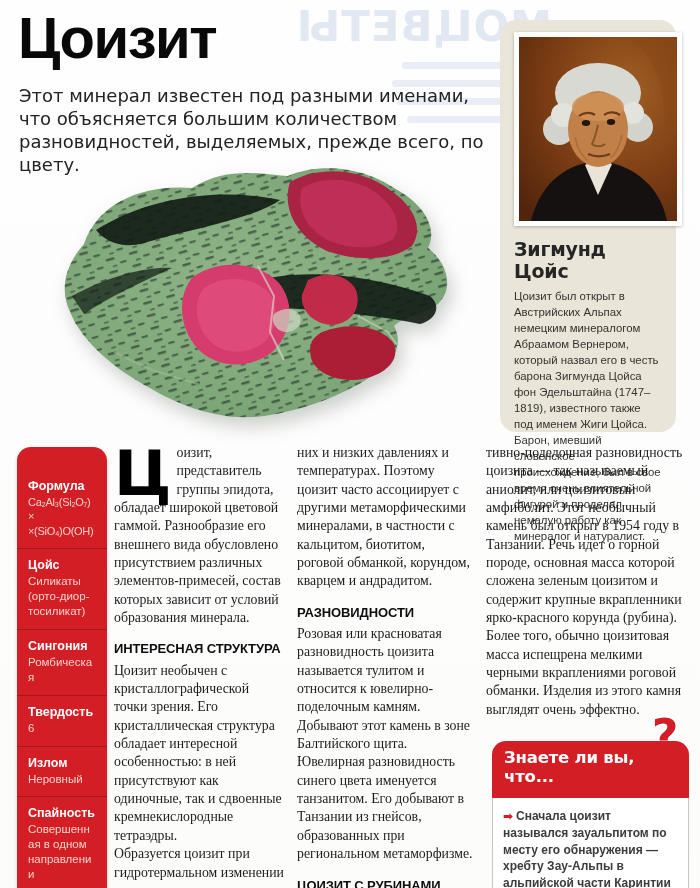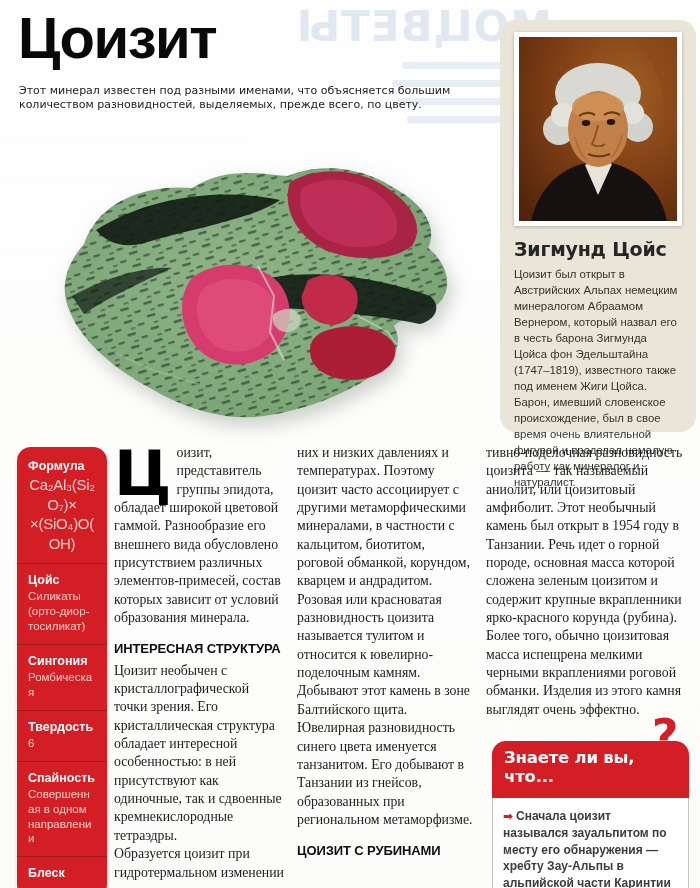--- a/index.html
+++ b/index.html
@@ -19,54 +19,54 @@
   .ghost-line { position:absolute; height:7px; border-radius:3px; background:#e4eaf4; opacity:.8; }
 
   
   .title {
     position:absolute; left:18px; top:4px;
     font-family:Liberation Sans, sans-serif; font-weight:bold;
     font-size:58px; letter-spacing:-1.5px; color:#090909;
   }
   .intro {
     position:absolute; left:19px; top:84px; width:466px;
-    font-size:11px; line-height:1.28; color:#222222; font-weight:normal;
+    font-size:18px; line-height:1.28; color:#222222; font-weight:normal;
   }
 
   
   .mineral { position:absolute; left:22px; top:146px; width:465px; height:296px; }
   .mineral svg { filter:drop-shadow(5px 9px 9px rgba(60,70,60,.25)); }
 
   
   .card {
-    position:absolute; left:500px; top:20px; width:196px; height:412px;
+    position:absolute; left:500px; top:20px; width:176px; height:412px;
     background:#e9e5d8; border-radius:16px; padding:12px 14px 10px 14px;
   }
   .frame { background:#ffffff; padding:5px; box-shadow:0 1px 3px rgba(0,0,0,.25); width:168px; }
   .frame svg { display:block; }
   .profile-name { font-size:19px; font-weight:bold; color:#262626; margin-top:12px; letter-spacing:-0.2px; }
   .profile-bio {
     margin-top:7px; font-family:"Liberation Sans", sans-serif;
     font-size:11.4px; line-height:1.4; color:#35332e; font-weight:normal;
   }
 
   
   .props {
     position:absolute; left:17px; top:447px; width:90px;
     background:#d21e24; border-radius:14px; color:#ffffff;
     padding-bottom:6px; box-shadow:0 2px 4px rgba(0,0,0,.15);
   }
   .prop { padding:9px 11px 10px 11px; border-top:1px solid rgba(0,0,0,.22); }
-  .prop:first-child { border-top:none; padding-top:12px; }
+  .prop:first-child { border-top:none; padding-top:12px;margin-top:20px; }
   .plabel { font-family:"Liberation Sans", sans-serif; font-weight:bold; font-size:12.5px; margin-bottom:2px; }
   .pvalue {
     font-family:"Liberation Sans", sans-serif; font-size:11.5px; line-height:1.3;
     color:#f6d2ca; overflow-wrap:break-word;
   }
-  .prop.formula .pvalue { font-size:15px; letter-spacing:-0.3px;text-align:center; }
+  .prop.formula .pvalue { font-size:11px; letter-spacing:-0.3px; }
 
   
   .cols { position:absolute; left:114px; top:444px; width:570px; display:flex; gap:12px; }
   .col { font-family:"Liberation Serif", serif; font-size:13.8px; line-height:1.33; color:#1c1c1c; }
   .col1 { width:171px; } .col2 { width:177px; } .col3 { width:198px; }
   .col p { margin-bottom:0; text-align:left; }
   .col h3 {
     font-family:"Liberation Sans", sans-serif; font-weight:bold; font-size:13px;
     color:#0e0e0e; margin:13px 0 4px 0; letter-spacing:-0.1px;
   }
@@ -202,39 +202,44 @@
     </div>
     <div class="prop">
       <div class="plabel">Сингония</div>
       <div class="pvalue">Ромбическая</div>
     </div>
     <div class="prop">
       <div class="plabel">Твердость</div>
       <div class="pvalue">6</div>
     </div>
     <div class="prop">
+      <div class="plabel">Излом</div>
+      <div class="pvalue">Неровный</div>
+    </div>
+    <div class="prop">
       <div class="plabel">Спайность</div>
       <div class="pvalue">Совершенная в одном направлении</div>
     </div>
     <div class="prop">
       <div class="plabel">Блеск</div>
 
     </div>
 
   </aside>
 
   <main class="cols">
     <div class="col col1">
       <p class="lead"><span class="dropcap">Ц</span><span>оизит, представитель группы эпидота, обладает широкой цветовой гаммой. Разнообразие его внешнего вида обусловлено присутствием различных элементов-примесей, состав которых зависит от условий образования минерала.</span></p>
       <h3>ИНТЕРЕСНАЯ СТРУКТУРА</h3>
       <p>Цоизит необычен с кристаллографической точки зрения. Его кристаллическая структура обладает интересной особенностью: в ней присутствуют как одиночные, так и сдвоенные кремнекислородные тетраэдры.</p>
       <p>Образуется цоизит при гидротермальном изменении плагиоклазов в породах, метаморфизованных при сред-</p>
     </div>
     <div class="col col2">
       <p>них и низких давлениях и температурах. Поэтому цоизит часто ассоциирует с другими метаморфическими минералами, в частности с кальцитом, биотитом, роговой обманкой, корундом, кварцем и андрадитом.</p>
+      <h3>РАЗНОВИДНОСТИ</h3>
       <p>Розовая или красноватая разновидность цоизита называется тулитом и относится к ювелирно-поделочным камням. Добывают этот камень в зоне Балтийского щита. Ювелирная разновидность синего цвета именуется танзанитом. Его добывают в Танзании из гнейсов, образованных при региональном метаморфизме.</p>
       <h3>ЦОИЗИТ С РУБИНАМИ</h3>
 
     </div>
     <div class="col col3">
       <p>тивно-поделочная разновидность цоизита — так называемый аниолит, или цоизитовый амфиболит. Этот необычный камень был открыт в 1954 году в Танзании. Речь идет о горной породе, основная масса которой сложена зеленым цоизитом и содержит крупные вкрапленники ярко-красного корунда (рубина). Более того, обычно цоизитовая масса испещрена мелкими черными вкраплениями роговой обманки. Изделия из этого камня выглядят очень эффектно.</p>
     </div>
   </main>
 
   <aside class="dyk">

